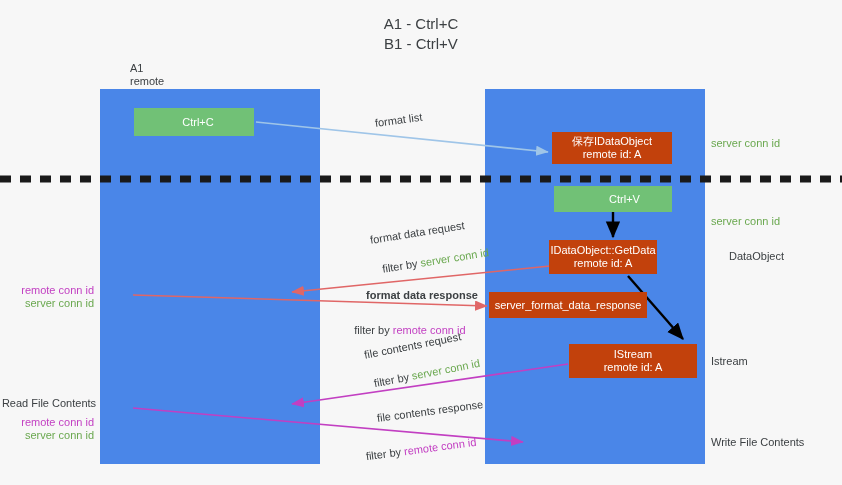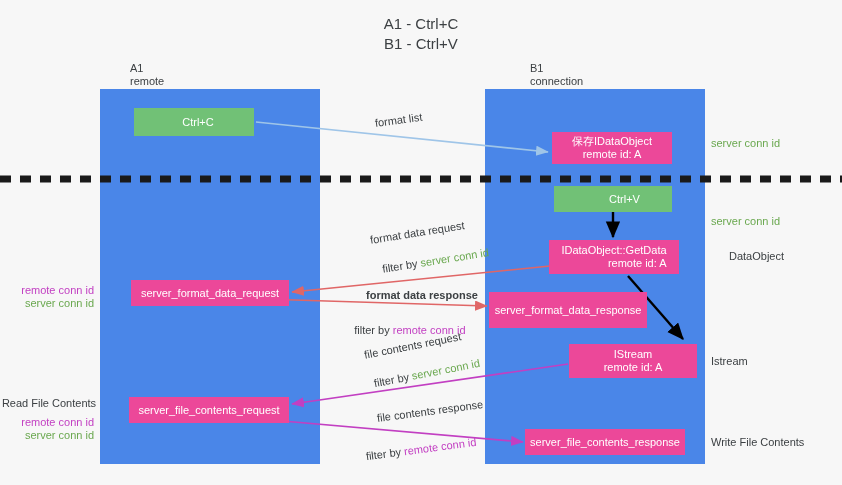--- a/index.html
+++ b/index.html
@@ -25,21 +25,21 @@
     color:#3c4043;white-space:pre-line;
   }
 
   
   .box{
     position:absolute;display:flex;align-items:center;justify-content:center;
     text-align:center;color:#ffffff;font-size:11px;line-height:13px;
     white-space:pre-line;box-sizing:border-box;padding:2px 4px;
   }
   .box.green{background:#6aa84f;background:#71c176;}
-  .box.orange{background:#ec4899;}
+  .box.orange{background:#c2410c;}
 
   
   .ann{position:absolute;font-size:11px;line-height:14px;white-space:pre;}
   .ann.right{text-align:right;}
   .green-t{color:#6aa84f;}
   .magenta-t{color:#c23fc2;}
   .dark-t{color:#3c4043;}
 
   .rot-a{transform:rotate(-7.5deg);transform-origin:left top;}
   .rot-b{transform:rotate(-9deg);transform-origin:left top;}
@@ -51,22 +51,20 @@
 </head>
 <body>
 
 <div id="stage">
 
   <div class="title">A1 - Ctrl+C
 B1 - Ctrl+V</div>
 
   <div class="lane-head" style="left:130px;top:58px;width:130px;">A1
 remote</div>
-  <div class="lane-head" style="left:530px;top:58px;width:130px;">B1
-connection</div>
 
   <div class="lane" style="left:100px;top:85px;width:220px;height:375px;"></div>
   <div class="lane" style="left:485px;top:85px;width:220px;height:375px;"></div>
 
   <svg class="overlay" viewBox="0 0 842 485">
     <defs>
       <marker id="ah-blue" markerWidth="9" markerHeight="9" refX="7.5" refY="3.2" orient="auto" markerUnits="strokeWidth">
         <path d="M0,0 L8,3.2 L0,6.4 z" fill="#9fc5e8"></path>
       </marker>
       <marker id="ah-red" markerWidth="9" markerHeight="9" refX="7.5" refY="3.2" orient="auto" markerUnits="strokeWidth">
@@ -97,33 +95,30 @@
     <line x1="133" y1="404" x2="523" y2="438" stroke="#c23fc2" stroke-width="1.6" marker-end="url(#ah-mag)"></line>
   </svg>
 
   <div class="box green" style="left:134px;top:104px;width:120px;height:28px;padding-left:12px;">Ctrl+C</div>
 
   <div class="box orange" style="left:552px;top:128px;width:120px;height:32px;">保存IDataObject
 remote id: A</div>
 
   <div class="box green" style="left:554px;top:182px;width:118px;height:26px;padding-left:27px;">Ctrl+V</div>
 
-  <div class="box orange" style="left:549px;top:236px;width:130px;height:34px;text-align:right;">IDataObject::GetData
+  <div class="box orange" style="left:549px;top:236px;width:108px;height:34px;">IDataObject::GetData
 remote id: A</div>
 
-  <div class="box orange" style="left:131px;top:276px;width:158px;height:26px;">server_format_data_request</div>
 
-  <div class="box orange" style="left:489px;top:288px;width:158px;height:36px;">server_format_data_response</div>
+  <div class="box orange" style="left:489px;top:288px;width:158px;height:26px;">server_format_data_response</div>
 
   <div class="box orange" style="left:569px;top:340px;width:128px;height:34px;">IStream
 remote id: A</div>
 
-  <div class="box orange" style="left:129px;top:393px;width:160px;height:26px;">server_file_contents_request</div>
 
-  <div class="box orange" style="left:525px;top:425px;width:160px;height:26px;">server_file_contents_response</div>
 
   <div class="ann dark-t rot-a" style="left:374px;top:112px;">format list</div>
 
   <div class="ann dark-t rot-b" style="left:369px;top:229px;">format data request</div>
   <div class="ann rot-b" style="left:367px;top:246px;">
     <span class="dark-t">filter by </span><span class="green-t">server conn id</span>
   </div>
 
   <div class="ann dark-t" style="left:366px;top:284px;font-weight:bold;">format data response</div>
   <div class="ann" style="left:342px;top:305px;">

